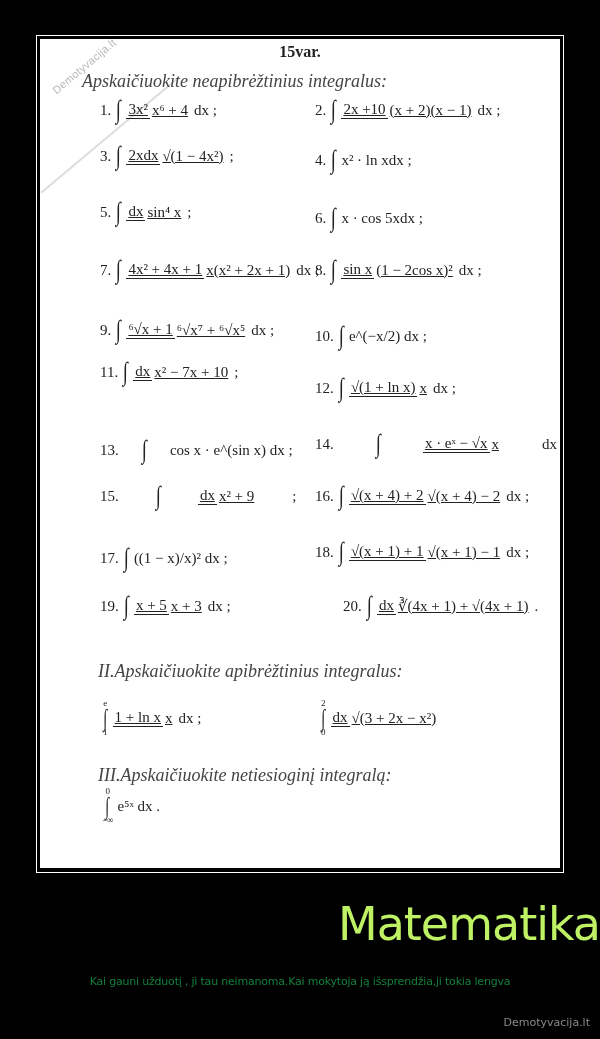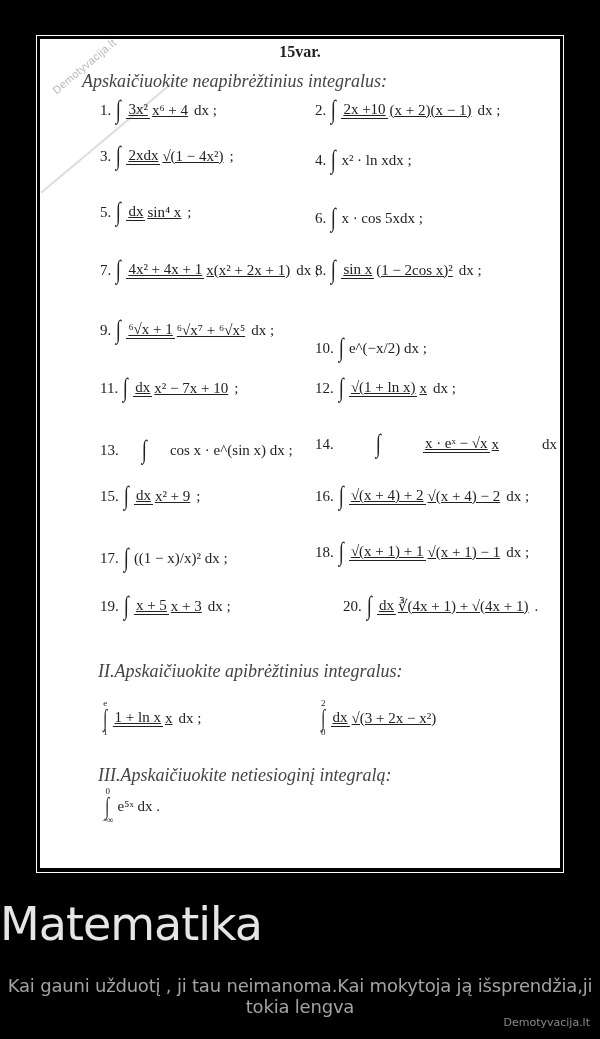--- a/index.html
+++ b/index.html
@@ -12,22 +12,22 @@
   .section { position:absolute; font-style:italic; font-size:18px; color:#444; }
   .prob { position:absolute; font-size:15px; color:#222; white-space:nowrap; display:flex; align-items:center; }
   .num { margin-right:4px; }
   .int { font-size:26px; line-height:1; margin-right:2px; transform:scaleX(0.7); display:inline-block; }
   .frac { display:inline-flex; flex-direction:row; align-items:center; vertical-align:middle; margin:0 2px;text-decoration:underline; }
   .frac .n { border-bottom:1.3px solid #222; padding:0 2px; line-height:17px; }
   .frac .d { padding:0 2px; line-height:17px; }
   .rest { margin-left:2px; }
   .lims { display:inline-flex; flex-direction:column; align-items:center; font-size:9px; line-height:9px; margin-right:2px; }
   .lims .int2 { font-size:24px; line-height:20px; transform:scaleX(0.6); }
-  .caption { position:absolute; left:0; right:0; top:897px; text-align:left; color:#e5e5e5; font-family:"DejaVu Sans", sans-serif; font-size:46px; letter-spacing:-1px; }
-  .subcaption { position:absolute; left:0; right:0; top:975px; text-align:center; color:#a3a3a3; font-family:"DejaVu Sans", sans-serif; font-size:18px; letter-spacing:-0.2px; }
+  .caption { position:absolute; left:0; right:0; top:897px; text-align:right; color:#bef264; font-family:"DejaVu Sans", sans-serif; font-size:46px; letter-spacing:-1px; }
+  .subcaption { position:absolute; left:0; right:0; top:975px; text-align:center; color:#15803d; font-family:"DejaVu Sans", sans-serif; font-size:11px; letter-spacing:-0.2px; }
   .brand { position:absolute; right:10px; top:1016px; color:#8a8a8a; font-family:"DejaVu Sans", sans-serif; font-size:11px; }
 </style>
 </head>
 <body>
 
 <div class="frame"></div>
 <div class="sheet">
   <div class="wm-band"></div>
   <div class="watermark">Demotyvacija.lt</div>
   <div class="title">15var.</div>
@@ -103,27 +103,27 @@
 
   <div class="prob" style="left:60px;top:278px;">
       <span class="num">9.</span>
       <span class="int">∫</span>
       <span class="frac">
         <span class="n">⁶√x + 1</span>
         <span class="d">⁶√x⁷ + ⁶√x⁵</span>
       </span>
       <span class="rest">dx ;</span>
     </div>
-  <div class="prob" style="left:275px;top:284px;margin-top:12px;">
+  <div class="prob" style="left:275px;top:284px;">
       <span class="num">10.</span>
       <span class="int">∫</span>
       <span class="rest">e^(−x/2) dx ;</span>
     </div>
 
-  <div class="prob" style="left:60px;top:336px;text-align:center;">
+  <div class="prob" style="left:60px;top:320px;text-align:center;">
       <span class="num">11.</span>
       <span class="int">∫</span>
       <span class="frac">
         <span class="n">dx</span>
         <span class="d">x² − 7x + 10</span>
       </span>
       <span class="rest">;</span>
     </div>
   <div class="prob" style="left:275px;top:336px;">
       <span class="num">12.</span>
@@ -143,21 +143,21 @@
   <div class="prob" style="left:275px;top:392px;gap:37px;">
       <span class="num">14.</span>
       <span class="int">∫</span>
       <span class="frac">
         <span class="n">x · eˣ − √x</span>
         <span class="d">x</span>
       </span>
       <span class="rest">dx ;</span>
     </div>
 
-  <div class="prob" style="left:60px;top:444px;">
+  <div class="prob" style="left:60px;top:444px;gap:32px;">
       <span class="num">15.</span>
       <span class="int">∫</span>
       <span class="frac">
         <span class="n">dx</span>
         <span class="d">x² + 9</span>
       </span>
       <span class="rest">;</span>
     </div>
   <div class="prob" style="left:275px;top:444px;">
       <span class="num">16.</span>

